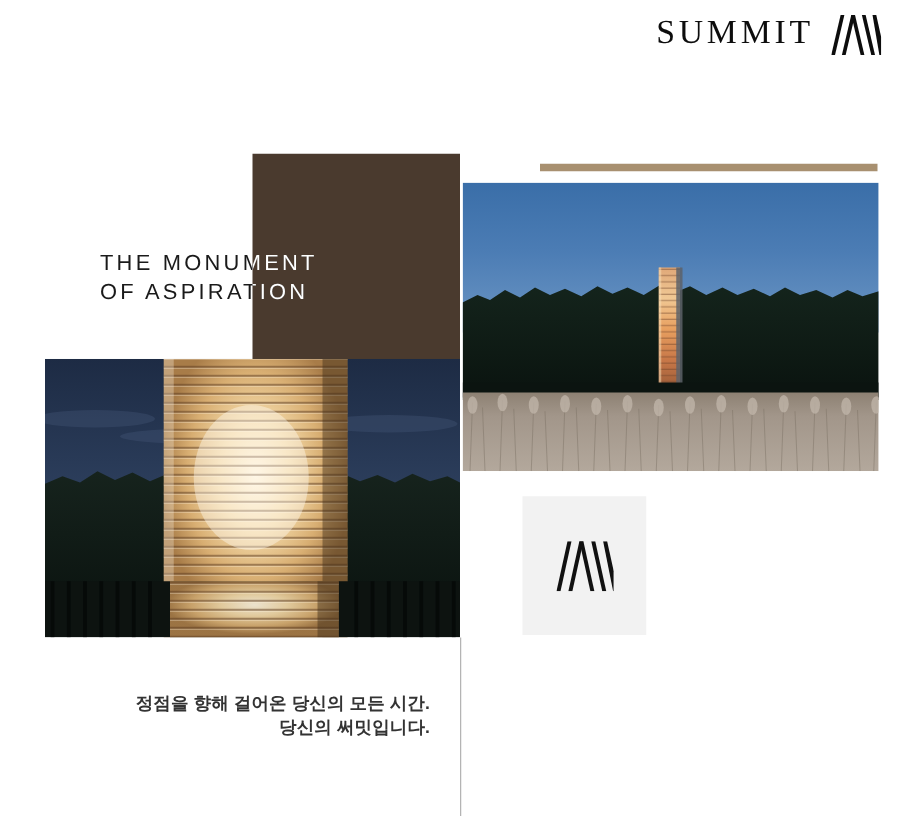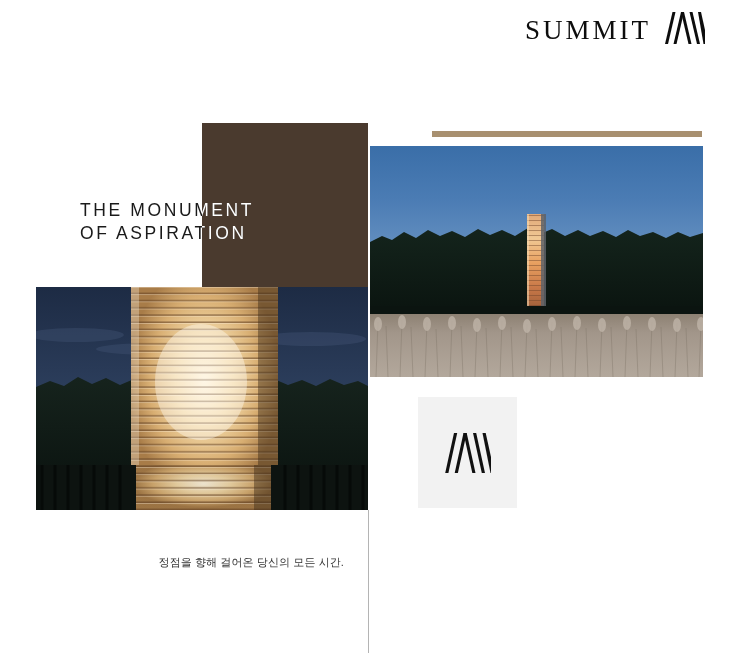--- a/index.html
+++ b/index.html
@@ -19,21 +19,21 @@
     background: #ffffff;
     overflow: hidden;
   }
 
   
   .brand-header {
     position: absolute;
     top: 12px;
     right: 34px;
     display: flex;
-    align-items: flex-end;
+    align-items: flex-start;
     gap: 14px;
   }
   .brand-wordmark {
     font-family: "Liberation Serif", serif;
     font-size: 27px;
     letter-spacing: 3.0px;
     color: #0d0d0d;
     font-weight: 400;
     line-height: 1;
     white-space: nowrap;
@@ -135,24 +135,25 @@
     background: #b4b4b4;
   }
 
   
   .body-copy {
     position: absolute;
     left: 44px;
     top: 553px;
     width: 300px;
     text-align: right;
-    font-size: 11px;
+    font-size: 14px;
     line-height: 19px;
     color: #333333;
     letter-spacing: 0.1px;
+    font-weight: bold;
   }
   .body-copy div { white-space: nowrap; }
 </style>
 </head>
 <body>
 
 <div id="stage">
 
   <div class="brand-header">
     <span class="brand-wordmark">SUMMIT</span>
@@ -366,15 +367,16 @@
   </div>
   <div class="headline-overlay" aria-hidden="true">
     <div>THE MONUMENT</div>
     <div>OF ASPIRATION</div>
   </div>
 
   <div class="v-rule"></div>
 
   <div class="body-copy">
     <div>정점을 향해 걸어온 당신의 모든 시간.</div>
+    <div>당신의 써밋입니다.</div>
   </div>
 
 </div>
 
 </body></html>

